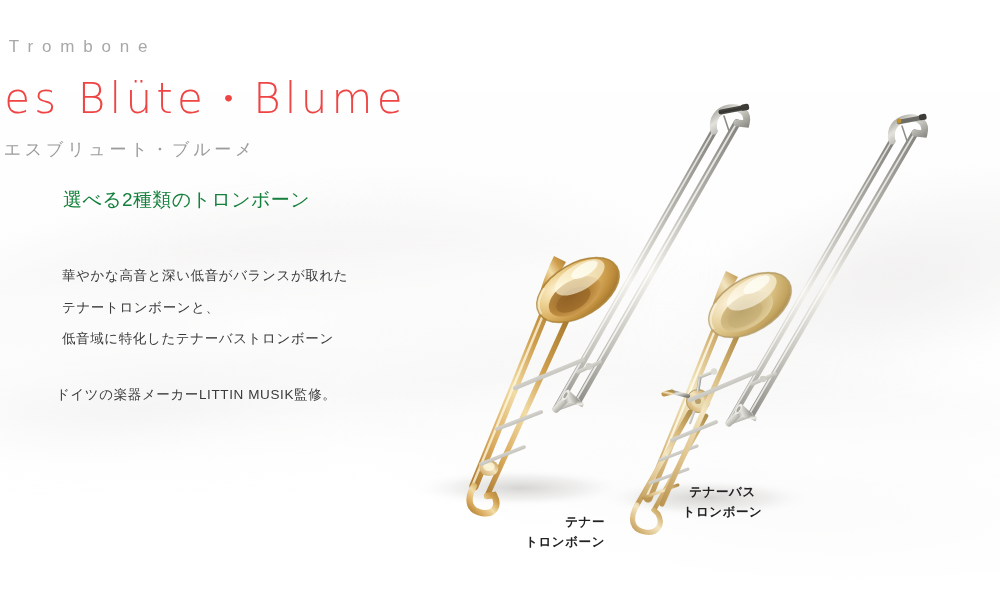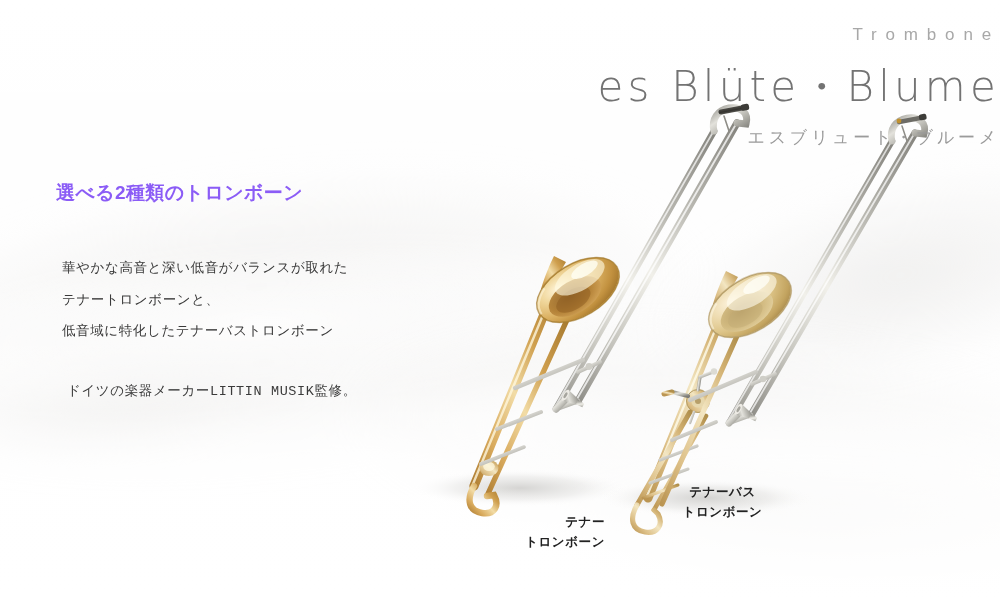--- a/index.html
+++ b/index.html
@@ -53,47 +53,47 @@
     left:560px;top:470px;width:560px;height:150px;
     background:radial-gradient(ellipse at 50% 50%,rgba(214,212,209,.34) 0%,rgba(255,255,255,0) 72%);
     transform:rotate(3deg);filter:blur(16px);
   }
   .veil{
     position:absolute;inset:0;
     background:linear-gradient(180deg,rgba(255,255,255,1) 0%,rgba(255,255,255,.35) 20%,rgba(255,255,255,.25) 55%,rgba(255,255,255,.85) 88%,rgba(255,255,255,1) 100%);
   }
 
   
-  .header{position:absolute;left:0;top:0;width:1000px;text-align:right;z-index:6;}
+  .header{position:absolute;left:0;top:12px;width:1000px;text-align:left;z-index:6;}
   .eyebrow{
     margin:0;padding-top:25px;
     font-size:17px;font-weight:400;letter-spacing:.52em;
     color:#a8a8a8;text-indent:.52em;
   }
   .maintitle{
     margin:0;padding-top:14px;
     font-size:42px;font-weight:300;letter-spacing:.10em;
-    color:#737373;text-indent:.10em;
+    color:#ef4444;text-indent:.10em;
     font-family:"DejaVu Sans","Liberation Sans",sans-serif;
   }
   .subtitle{
     margin:0;padding-top:11px;
     font-size:17px;font-weight:400;letter-spacing:.22em;
     color:#9b9b9b;text-indent:.22em;
   }
 
   
   .copy{position:absolute;left:56px;top:180px;z-index:6;}
   .lead{
-    margin:0;
-    font-size:19px;font-weight:700;letter-spacing:.02em;
-    color:#8b5cf6;
+    margin:7px;
+    font-size:19px;font-weight:400;letter-spacing:.02em;
+    color:#15803d;
   }
   .para{margin:6px;padding-top:46px;}
-  .para2{margin:11px;padding-top:30px;font-family:Liberation Mono, monospace;}
+  .para2{margin:0;padding-top:30px;}
   .para p,.para2 p{
     margin:0 0 12px 0;
     font-size:13.5px;font-weight:400;letter-spacing:.045em;
     color:#3a3a3a;line-height:1.45;
   }
   .para p:last-child,.para2 p:last-child{margin-bottom:0;}
 
   
   .instruments{position:absolute;left:0;top:0;width:1000px;height:600px;z-index:4;}
   .caption{

